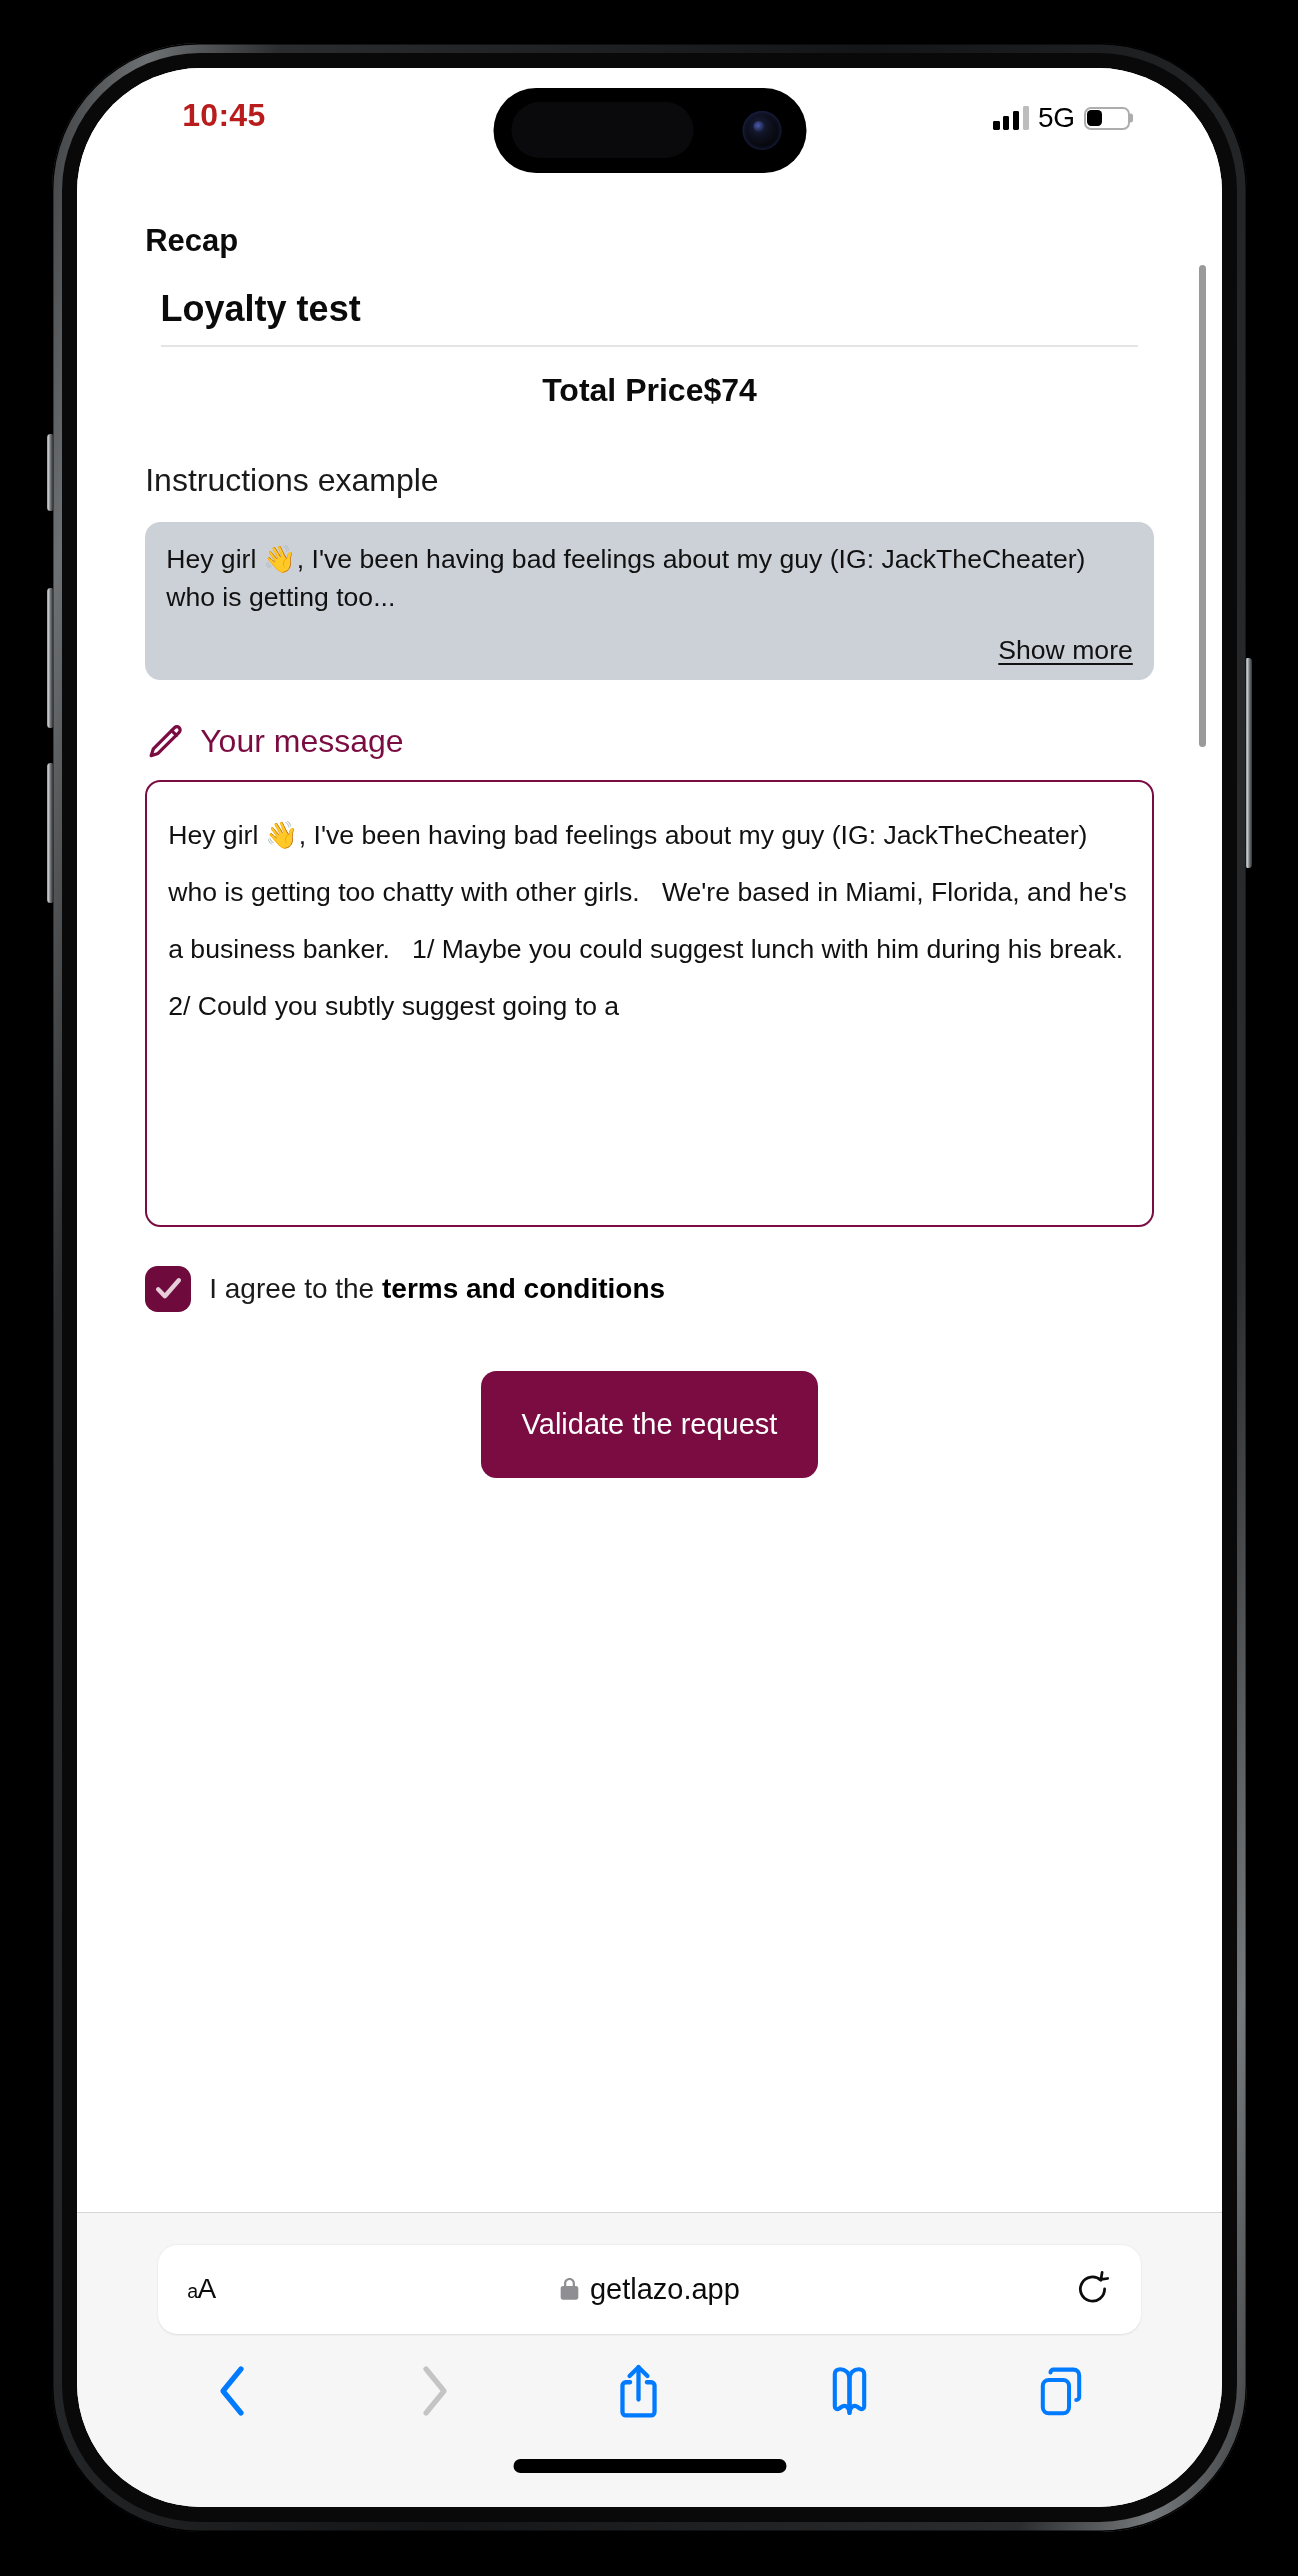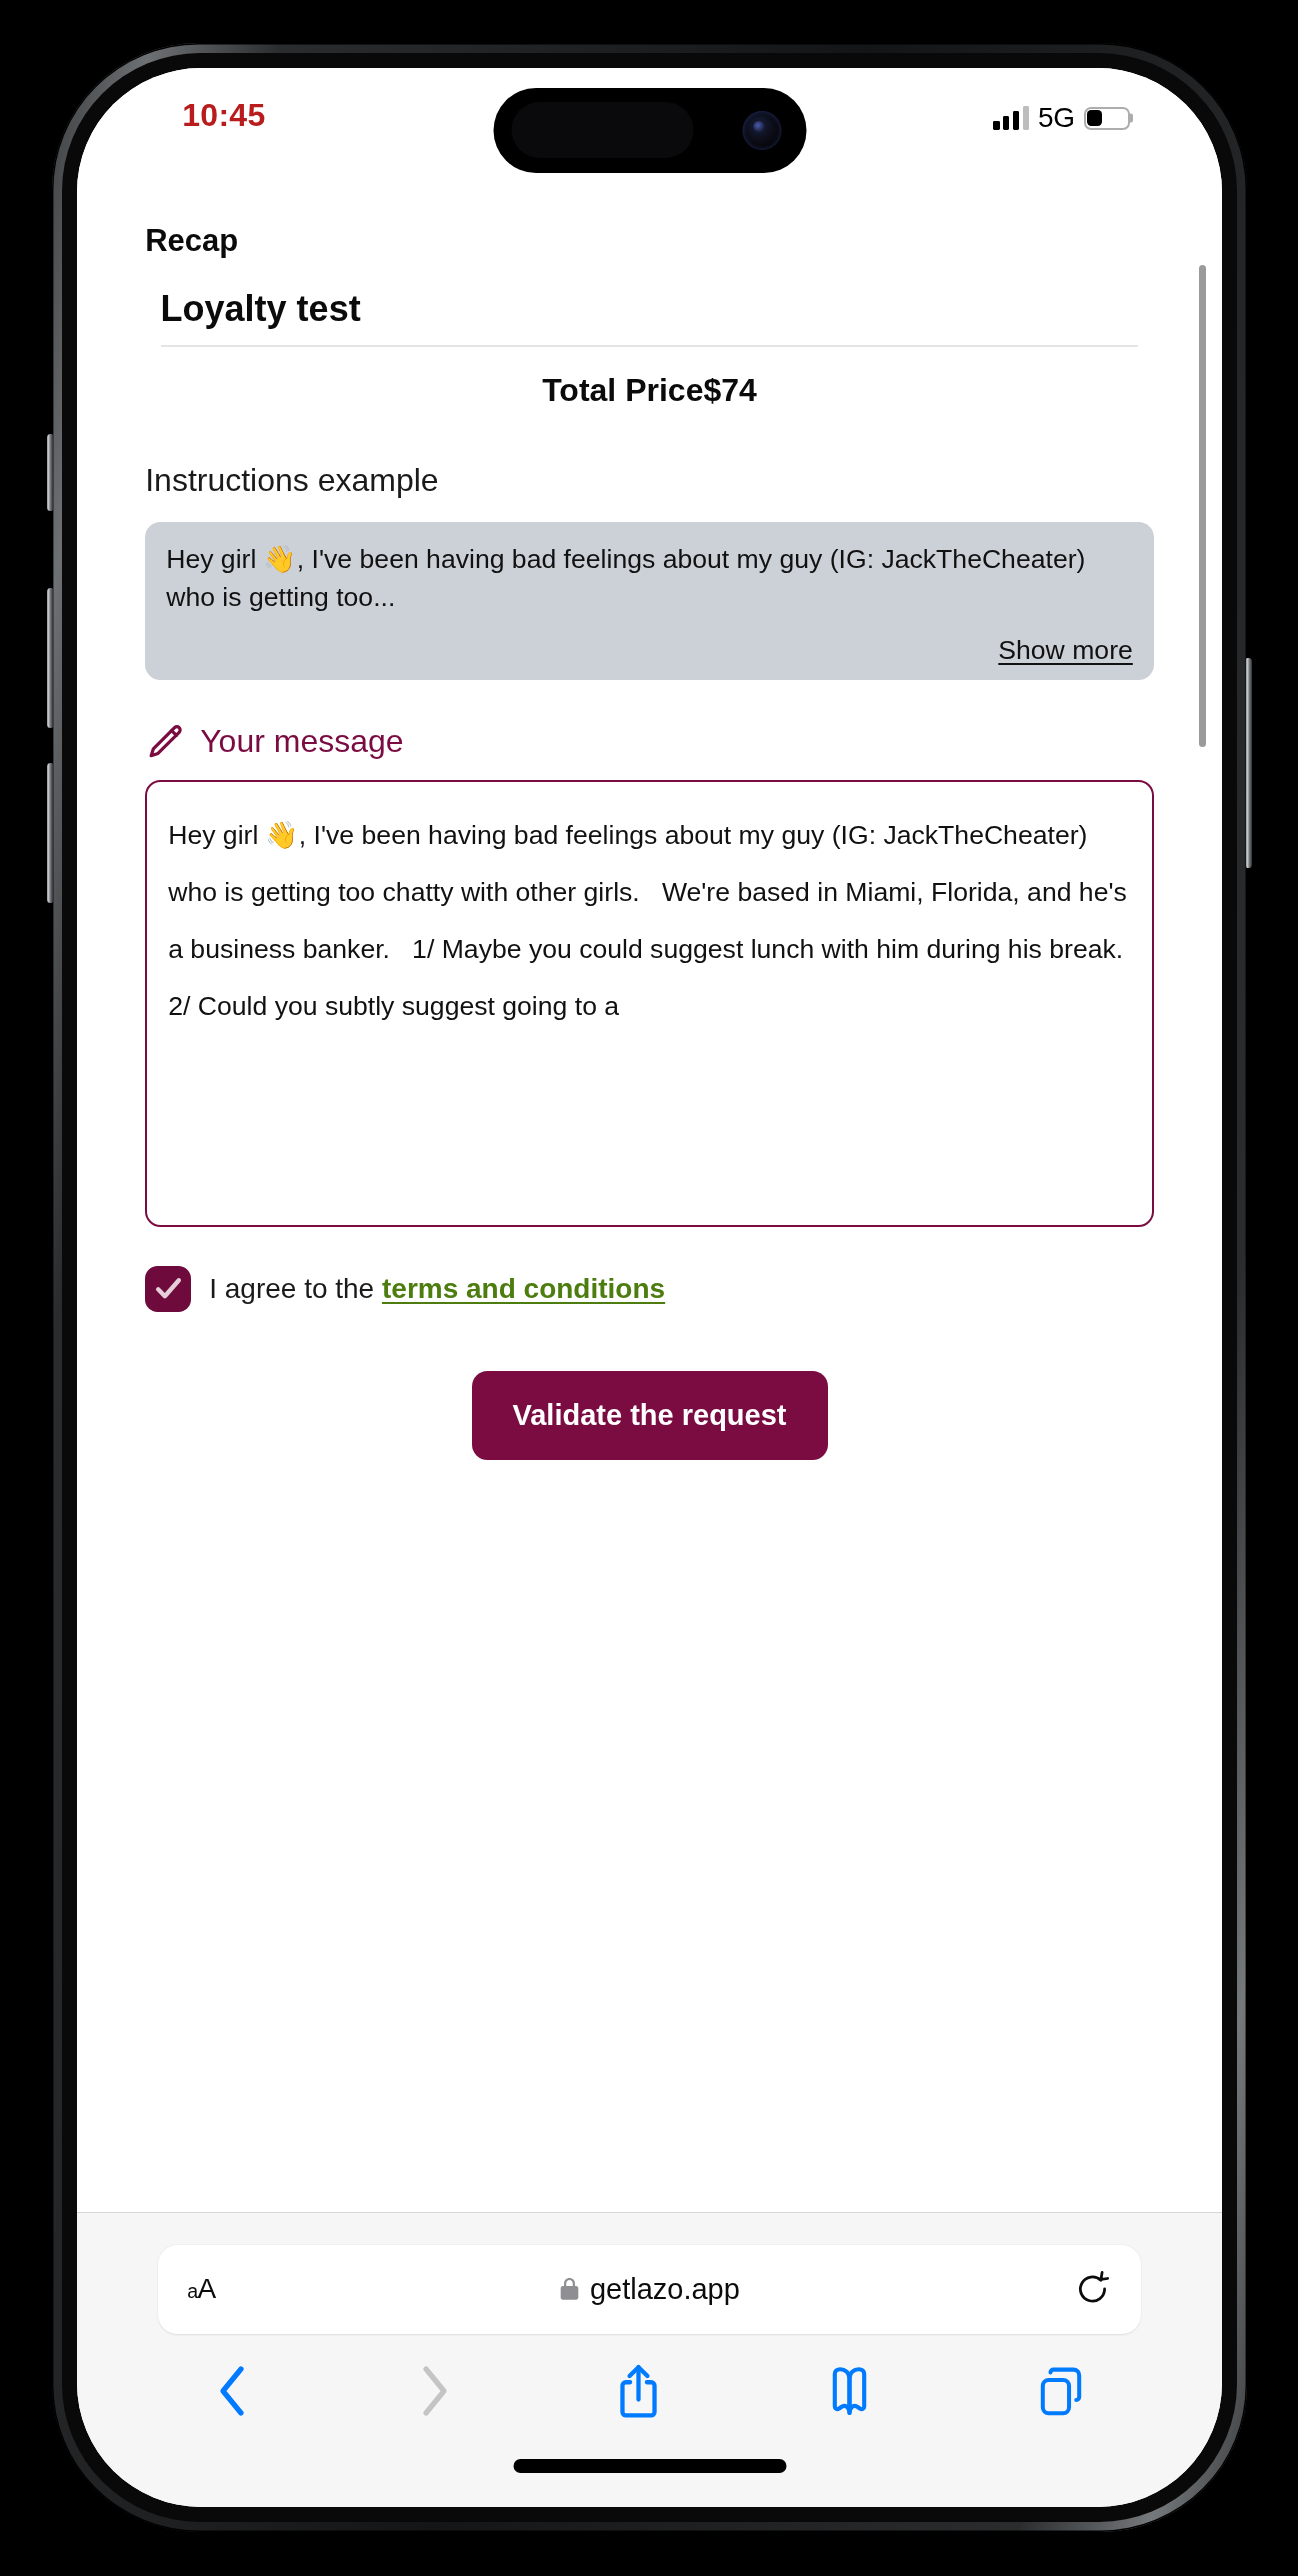--- a/index.html
+++ b/index.html
@@ -268,36 +268,35 @@
     width: 46px; height: 46px;
     background: #6e0a3c;
     border-radius: 12.6px;
     position: relative;
     cursor: pointer;
   }
   #terms-checkbox svg { position:absolute; left:7.7px; top:7.7px; }
   #terms-label { font-size: 28px; color: #1a1a1a; }
   #terms-link {
     font-weight: 700;
-    color: #4d7c0f;
-    text-decoration: underline;
+    color: #000000;
     text-underline-offset: 3.5px;
     cursor: pointer;
   }
 
   #validate-wrap { display:flex; justify-content:center; margin-top: 59px; }
   #validate-button {
     background: #7a0c42;
     color: #fff;
     border: none;
     border-radius: 15.4px;
     font-family: "Liberation Sans", sans-serif;
     font-size: 29px;
-    font-weight: 700;
-    padding: 28px 41px;
+    font-weight: 400;
+    padding: 37px 41px;
     cursor: pointer;
   }
 
   
   #safari-chrome {
     position: absolute;
     left: 0; right: 0;
     bottom: 0;
     height: 295px;
     background: #f6f6f6;

